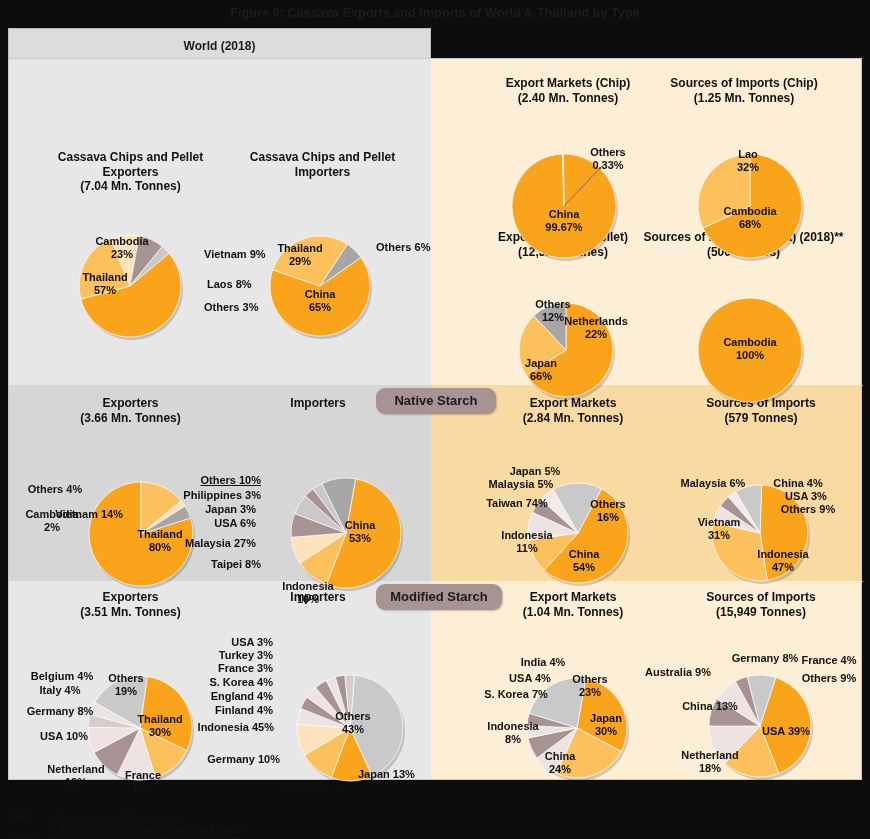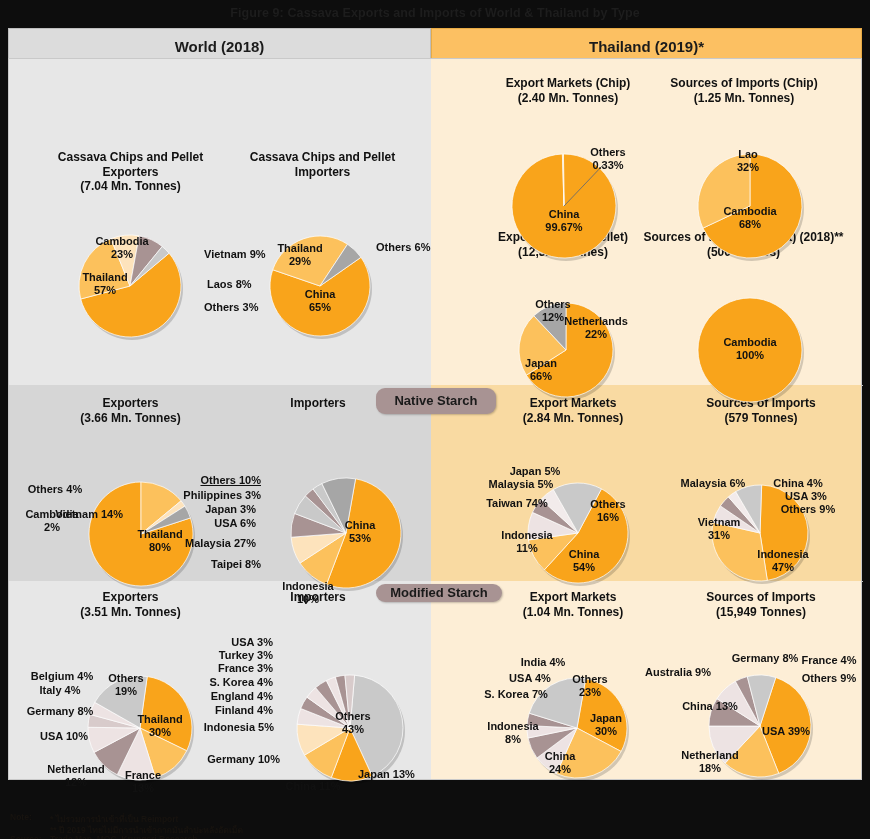--- a/index.html
+++ b/index.html
@@ -12,21 +12,21 @@
   }
   .figure-title {
     position:absolute; left:0; top:0; width:870px; height:26px;
     display:flex; align-items:center; justify-content:center;
     color:#1d1d1d; font-size:12.5px; font-weight:bold; letter-spacing:.1px;
   }
   .board { position:absolute; left:8px; top:28px; width:854px; height:782px; }
 
   
   .hdr { position:absolute; top:0; height:36px; display:flex; align-items:center;
-         justify-content:center; font-size:15px; font-weight:bold; color:#1b1b1b; }
+         justify-content:center; font-size:12px; font-weight:bold; color:#1b1b1b; }
   .hdr-world { left:0; width:423px; background:#dcdcdc; border:1px solid #bdbdbd;}
   .hdr-thai  { left:423px; width:431px; background:#fcc062; border:1px solid #e8ab45;}
 
   
   .rows { position:absolute; top:30px; left:0; width:854px; height:722px;
           border:1px solid #c9c9c9; }
   .row { position:relative; width:100%; display:flex; }
   .row .lcol { width:422px; position:relative; }
   .row .rcol { width:430px; position:relative; }
 
@@ -69,41 +69,40 @@
   .fkey { position:absolute; font-weight:bold; }
 </style>
 </head>
 <body>
 
 <div class="figure-title">Figure 9: Cassava Exports and Imports of World &amp; Thailand by Type</div>
 
 <div class="board">
 
   <div class="hdr hdr-world">World (2018)</div>
-  <div class="hdr hdr-thai">Thailand (2019)*</div>
 
   <div class="rows">
     <div class="row r1">
       <div class="lcol"></div>
       <div class="rcol"></div>
     </div>
     <div class="rowline" style="top:326px"></div>
     <div class="row r2">
       <div class="lcol"></div>
       <div class="rcol"></div>
     </div>
     <div class="rowline" style="top:522px"></div>
     <div class="row r3">
       <div class="lcol"></div>
       <div class="rcol"></div>
     </div>
   </div>
 
   <div class="badge" style="left:368px; top:360px; width:120px; height:26px;">Native Starch</div>
-  <div class="badge" style="left:368px; top:556px; width:126px; height:18px;">Modified Starch</div>
+  <div class="badge" style="left:368px; top:556px; width:126px; height:26px;">Modified Starch</div>
 
   <div class="chart" style="left:30px; top:122px; width:185px;">
     <div class="ctitle">Cassava Chips and Pellet
 Exporters
 (7.04 Mn. Tonnes)</div>
   </div>
 
   <div class="chart" style="left:222px; top:122px; width:185px;">
     <div class="ctitle">Cassava Chips and Pellet
 Importers</div>
@@ -234,21 +233,21 @@
       <div class="lbl c" style="position: absolute; z-index: 5; left: -3px; width: 110px; top: 677px;">Germany 8%</div>
       <div class="lbl c" style="position: absolute; z-index: 5; left: -3px; width: 110px; top: 656px;">Italy 4%</div>
       <div class="lbl c" style="position: absolute; z-index: 5; left: -1px; width: 110px; top: 642px;">Belgium 4%</div>
       <div class="lbl c" style="position: absolute; z-index: 5; left: 63px; width: 110px; top: 644px;">Others
 19%</div>
       <div class="lbl c" style="position: absolute; z-index: 5; left: 290px; width: 110px; top: 682px;">Others
 43%</div>
       <div class="lbl l" style="position: absolute; z-index: 5; left: 350px; top: 740px;">Japan 13%</div>
       <div class="lbl c" style="position: absolute; z-index: 5; left: 250px; width: 110px; top: 752px;">China 11%</div>
       <div class="lbl r" style="position: absolute; z-index: 5; right: 582px; top: 725px;">Germany 10%</div>
-      <div class="lbl r" style="position: absolute; z-index: 5; right: 588px; top: 693px;">Indonesia 5%</div>
+      <div class="lbl r" style="position: absolute; z-index: 5; right: 588px; top: 693px;">Indonesia 45%</div>
       <div class="lbl r" style="position: absolute; z-index: 5; right: 589px; top: 676px;">Finland 4%</div>
       <div class="lbl r" style="position: absolute; z-index: 5; right: 589px; top: 662px;">England 4%</div>
       <div class="lbl r" style="position: absolute; z-index: 5; right: 589px; top: 648px;">S. Korea 4%</div>
       <div class="lbl r" style="position: absolute; z-index: 5; right: 589px; top: 634px; margin-left: 32px;">France 3%</div>
       <div class="lbl r" style="position: absolute; z-index: 5; right: 589px; top: 621px;">Turkey 3%</div>
       <div class="lbl r" style="position: absolute; z-index: 5; right: 589px; top: 608px;">USA 3%</div>
       <div class="lbl c" style="position: absolute; z-index: 5; left: 543px; width: 110px; top: 684px;">Japan
 30%</div>
       <div class="lbl c" style="position: absolute; z-index: 5; left: 497px; width: 110px; top: 722px;">China
 24%</div>

